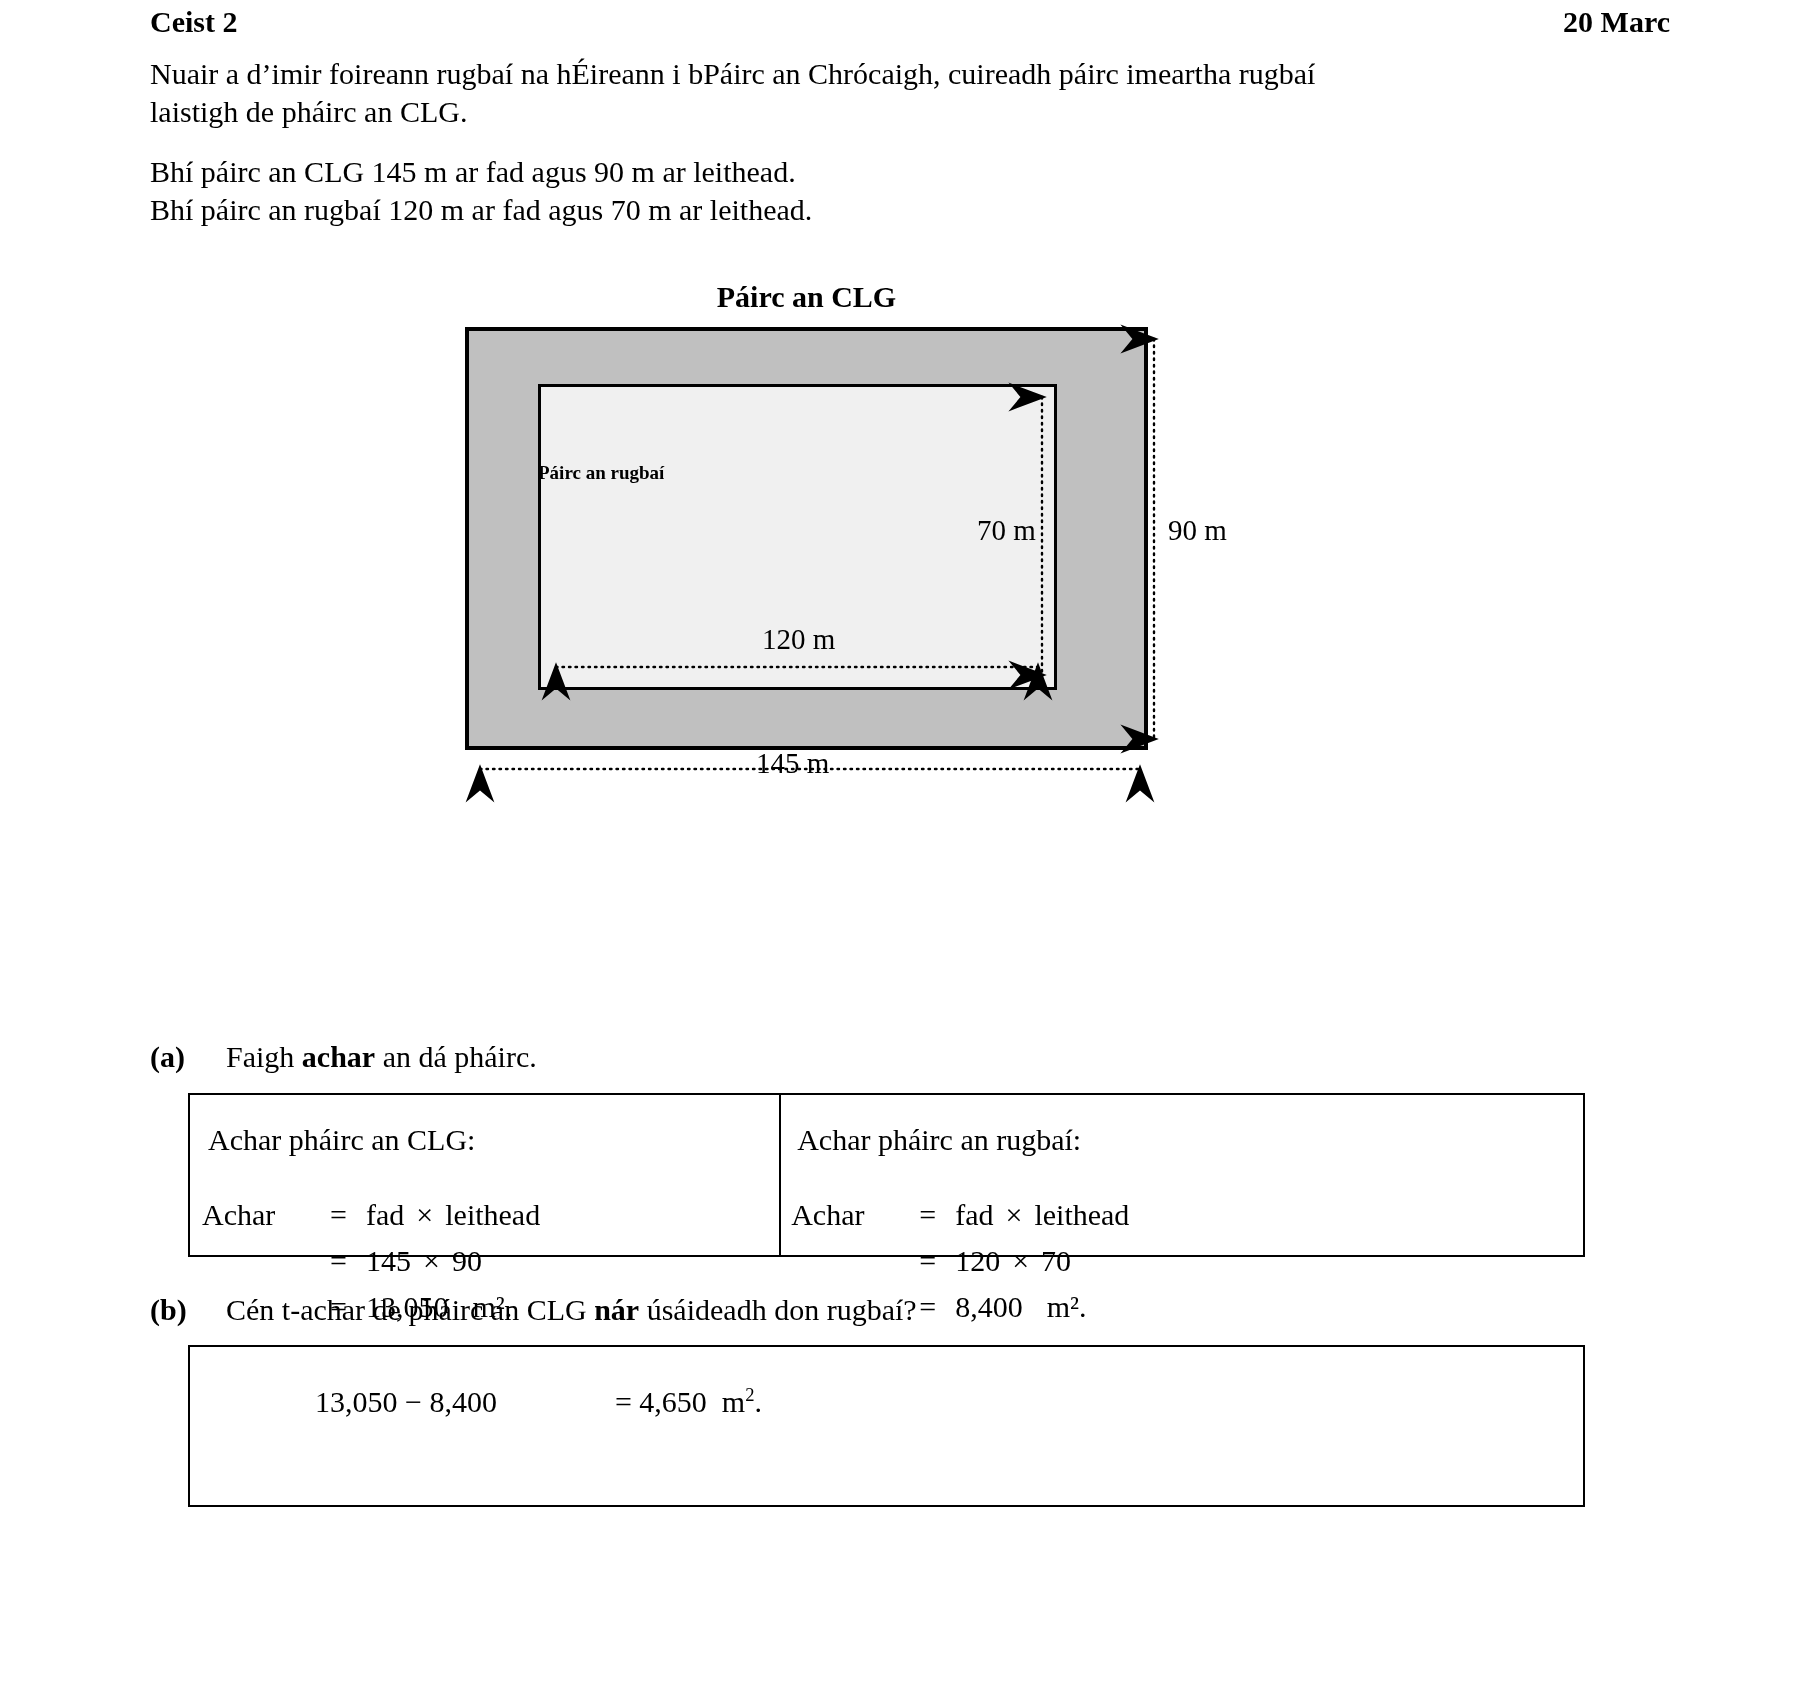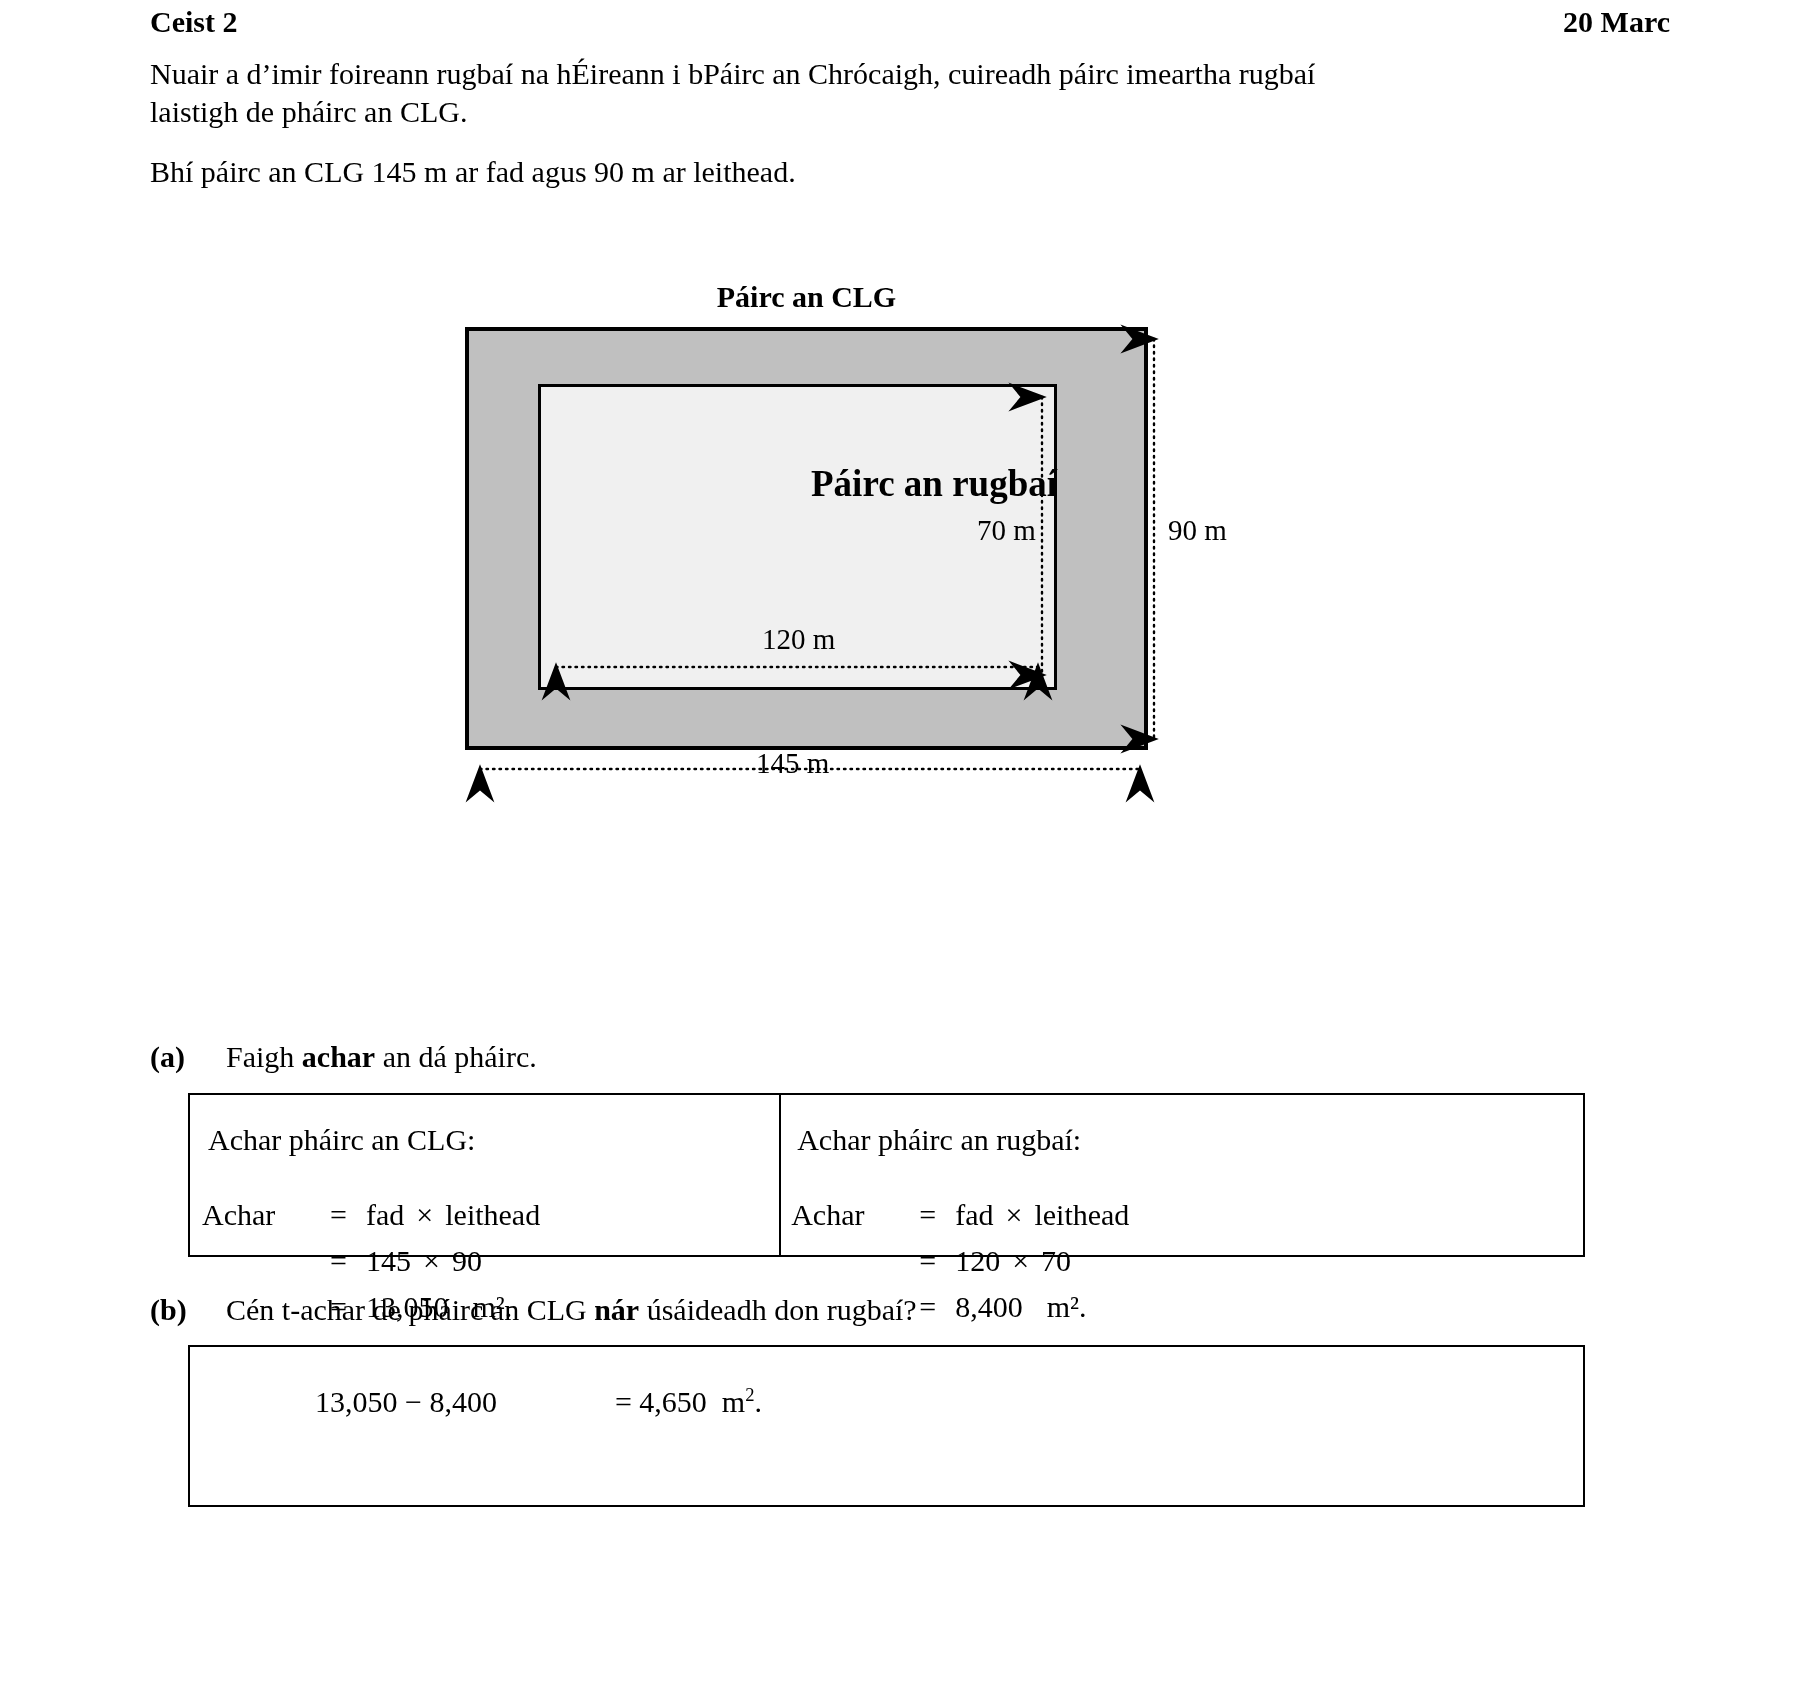--- a/index.html
+++ b/index.html
@@ -76,22 +76,22 @@
     height: 306px;
     background: #f0f0f0;
     border: 3px solid #000000;
     box-sizing: border-box;
   }
   #inner-title {
     position: absolute;
     left: 538px;
     top: 187px;
     width: 519px;
-    text-align: right;
-    font-size: 37px;
+    text-align: left;
+    font-size: 19px;
     font-weight: bold;
   }
   .dim-label {
     position: absolute;
     font-size: 29px;
     white-space: nowrap;
   }
   #label-70 { left: 977px; top: 239px; }
   #label-90 { left: 1168px; top: 239px; }
   #label-120 { left: 762px; top: 348px; }
@@ -189,20 +189,21 @@
 <div id="header">
   <span>Ceist 2</span>
   <span>20 Marc</span>
 </div>
 
 <div id="intro">
   <p>Nuair a d’imir foireann rugbaí na hÉireann i bPáirc an Chrócaigh, cuireadh páirc imeartha rugbaí</p>
   <p>laistigh de pháirc an CLG.</p>
   <div class="para-gap"></div>
   <p>Bhí páirc an CLG 145 m ar fad agus 90 m ar leithead.</p>
+  <p>Bhí páirc an rugbaí 120 m ar fad agus 70 m ar leithead.</p>
 </div>
 
 <div id="diagram">
 
   <div id="diagram-title">Páirc an CLG</div>
 
   <div id="outer-rect"></div>
   <div id="inner-rect"></div>
   <div id="inner-title">Páirc an rugbaí</div>
 

